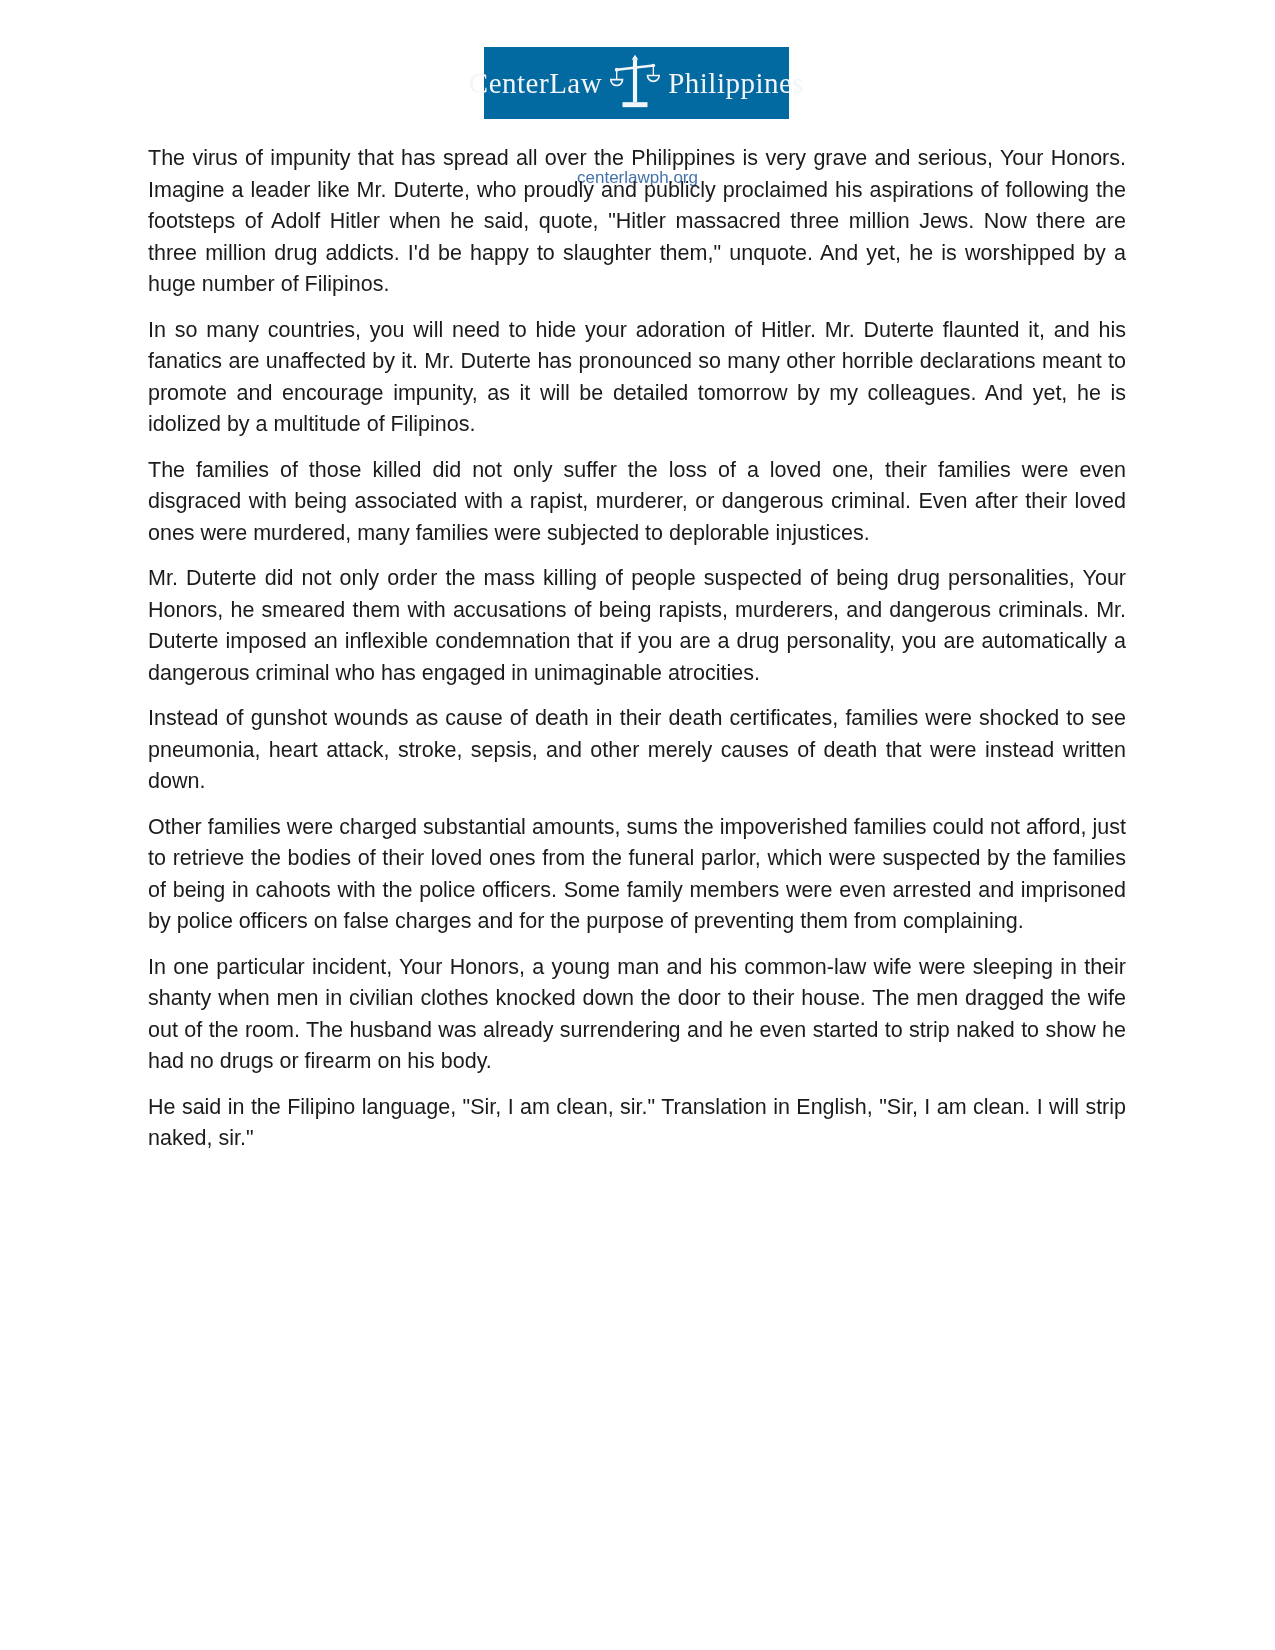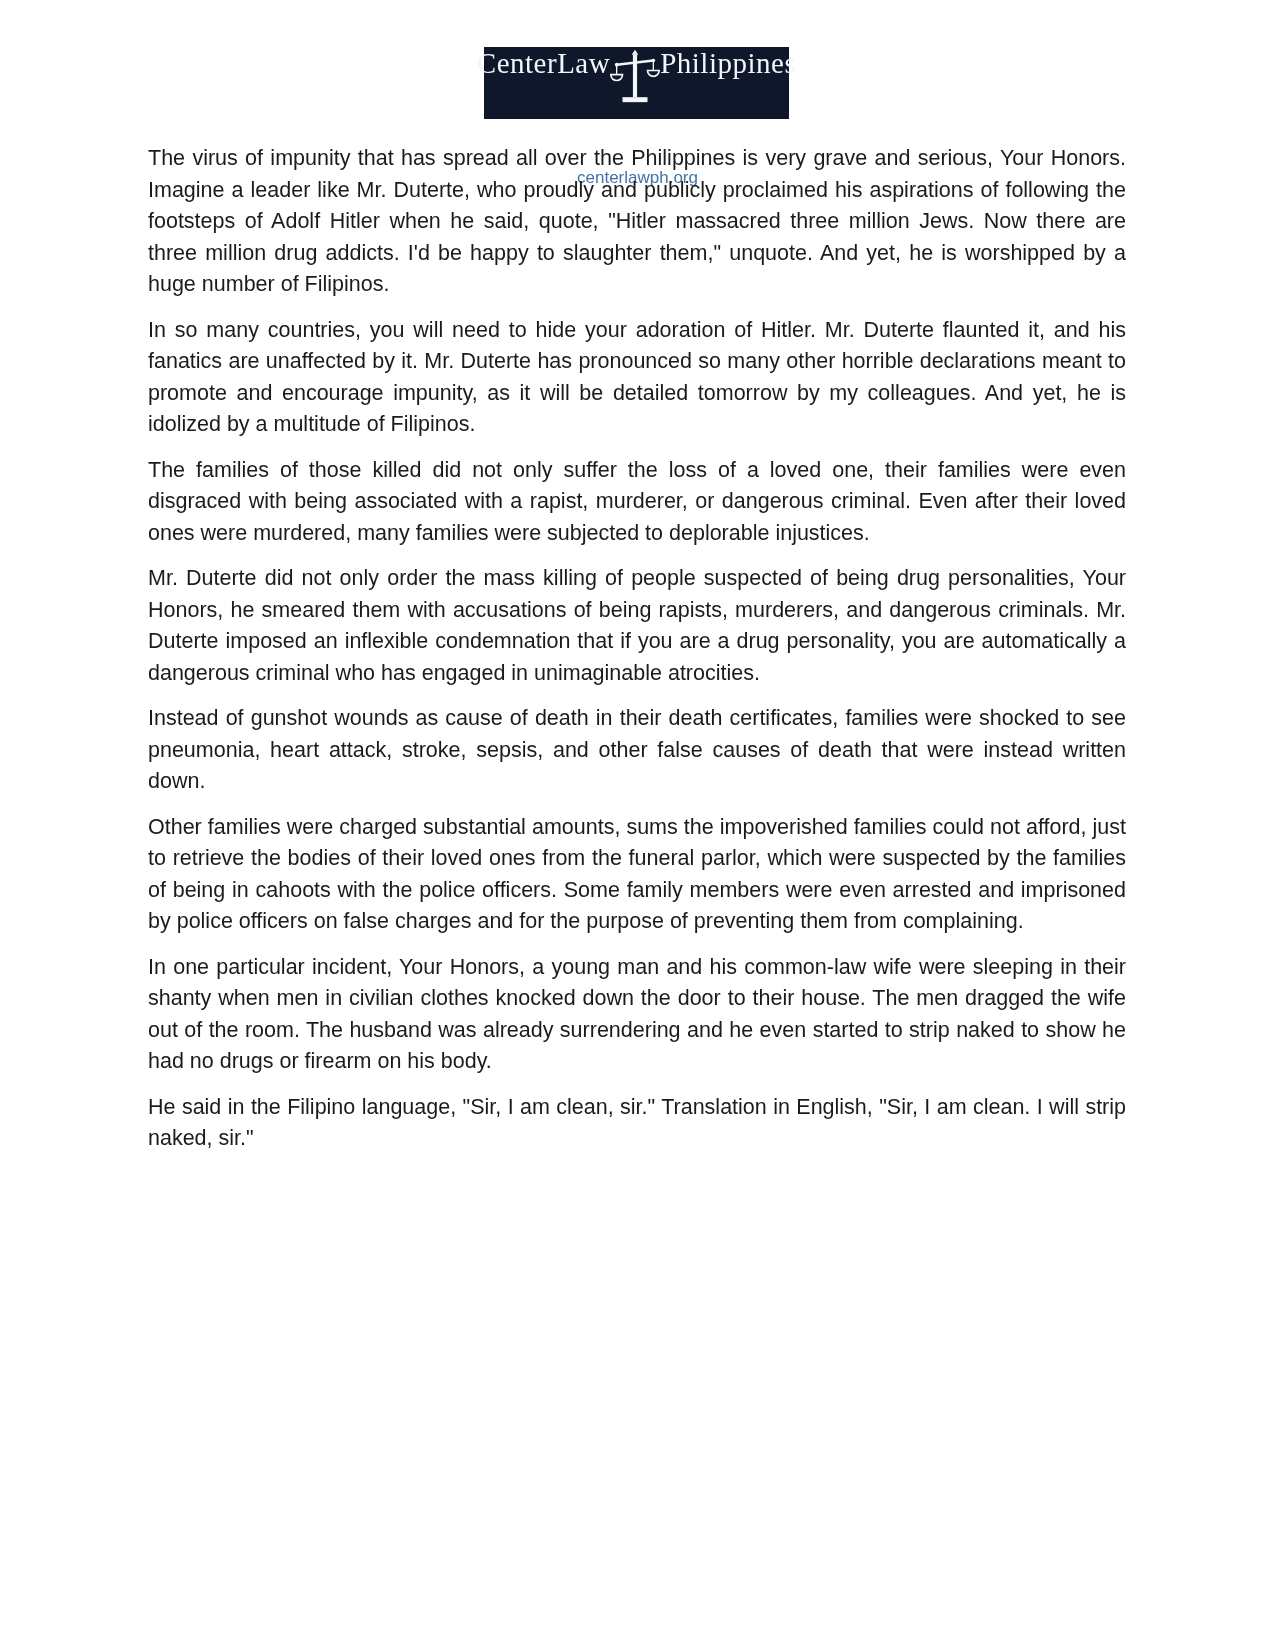--- a/index.html
+++ b/index.html
@@ -20,23 +20,25 @@
     top: 0;
     left: 0;
     width: 100%;
   }
   .logo-box {
     position: absolute;
     left: 484px;
     top: 47px;
     width: 305px;
     height: 72px;
-    background: #0f172a;
+    background: #0369a1;
     display: flex;
+    align-items: center;
     justify-content: center;
+    gap: 8px;
   }
   .logo-text {
     font-family: "Liberation Serif", serif;
     font-size: 29px;
     font-weight: 400;
     color: #f2f5fa;
     white-space: nowrap;
     letter-spacing: 0.5px;
   }
   .logo-scales {
@@ -100,19 +102,19 @@
       <span class="logo-text">Philippines</span>
     </div>
     <div class="website">centerlawph.org</div>
   </header>
 
   <main class="body-text">
     <p>The virus of impunity that has spread all over the Philippines is very grave and serious, Your Honors. Imagine a leader like Mr. Duterte, who proudly and publicly proclaimed his aspirations of following the footsteps of Adolf Hitler when he said, quote, "Hitler massacred three million Jews. Now there are three million drug addicts. I'd be happy to slaughter them," unquote. And yet, he is worshipped by a huge number of Filipinos.</p>
     <p>In so many countries, you will need to hide your adoration of Hitler. Mr. Duterte flaunted it, and his fanatics are unaffected by it. Mr. Duterte has pronounced so many other horrible declarations meant to promote and encourage impunity, as it will be detailed tomorrow by my colleagues. And yet, he is idolized by a multitude of Filipinos.</p>
     <p>The families of those killed did not only suffer the loss of a loved one, their families were even disgraced with being associated with a rapist, murderer, or dangerous criminal. Even after their loved ones were murdered, many families were subjected to deplorable injustices.</p>
     <p>Mr. Duterte did not only order the mass killing of people suspected of being drug personalities, Your Honors, he smeared them with accusations of being rapists, murderers, and dangerous criminals. Mr. Duterte imposed an inflexible condemnation that if you are a drug personality, you are automatically a dangerous criminal who has engaged in unimaginable atrocities.</p>
-    <p>Instead of gunshot wounds as cause of death in their death certificates, families were shocked to see pneumonia, heart attack, stroke, sepsis, and other false causes of death that were instead written down.</p>
+    <p>Instead of gunshot wounds as cause of death in their death certificates, families were shocked to see pneumonia, heart attack, stroke, sepsis, and other merely causes of death that were instead written down.</p>
     <p>Other families were charged substantial amounts, sums the impoverished families could not afford, just to retrieve the bodies of their loved ones from the funeral parlor, which were suspected by the families of being in cahoots with the police officers. Some family members were even arrested and imprisoned by police officers on false charges and for the purpose of preventing them from complaining.</p>
     <p>In one particular incident, Your Honors, a young man and his common-law wife were sleeping in their shanty when men in civilian clothes knocked down the door to their house. The men dragged the wife out of the room. The husband was already surrendering and he even started to strip naked to show he had no drugs or firearm on his body.</p>
     <p>He said in the Filipino language, "Sir, I am clean, sir." Translation in English, "Sir, I am clean. I will strip naked, sir."</p>
   </main>
 
 </div>
 
 </body></html>

